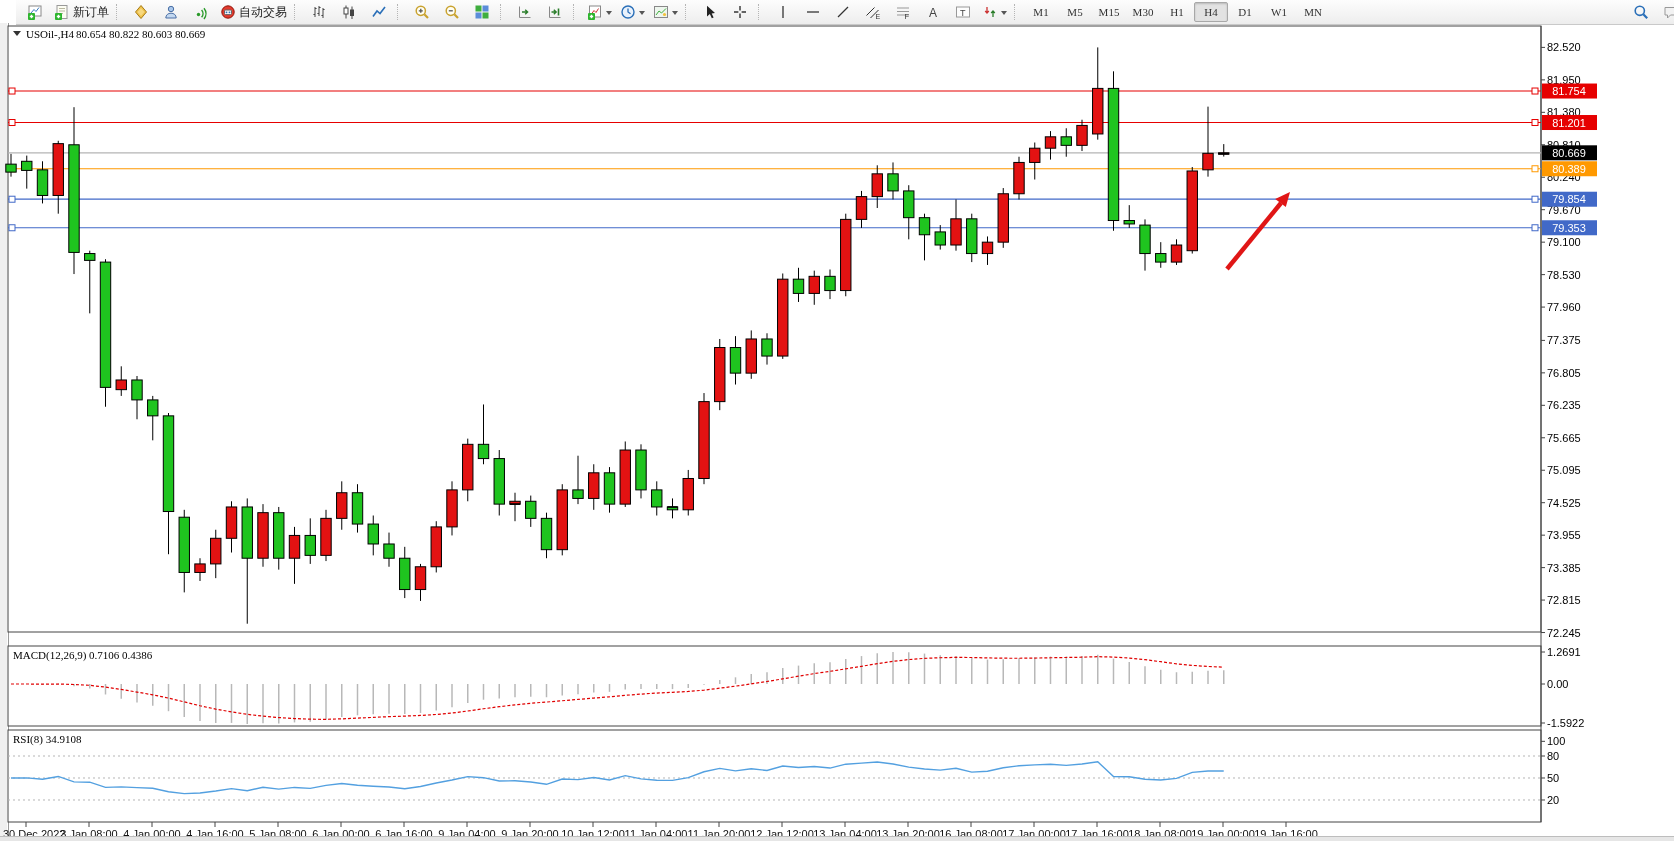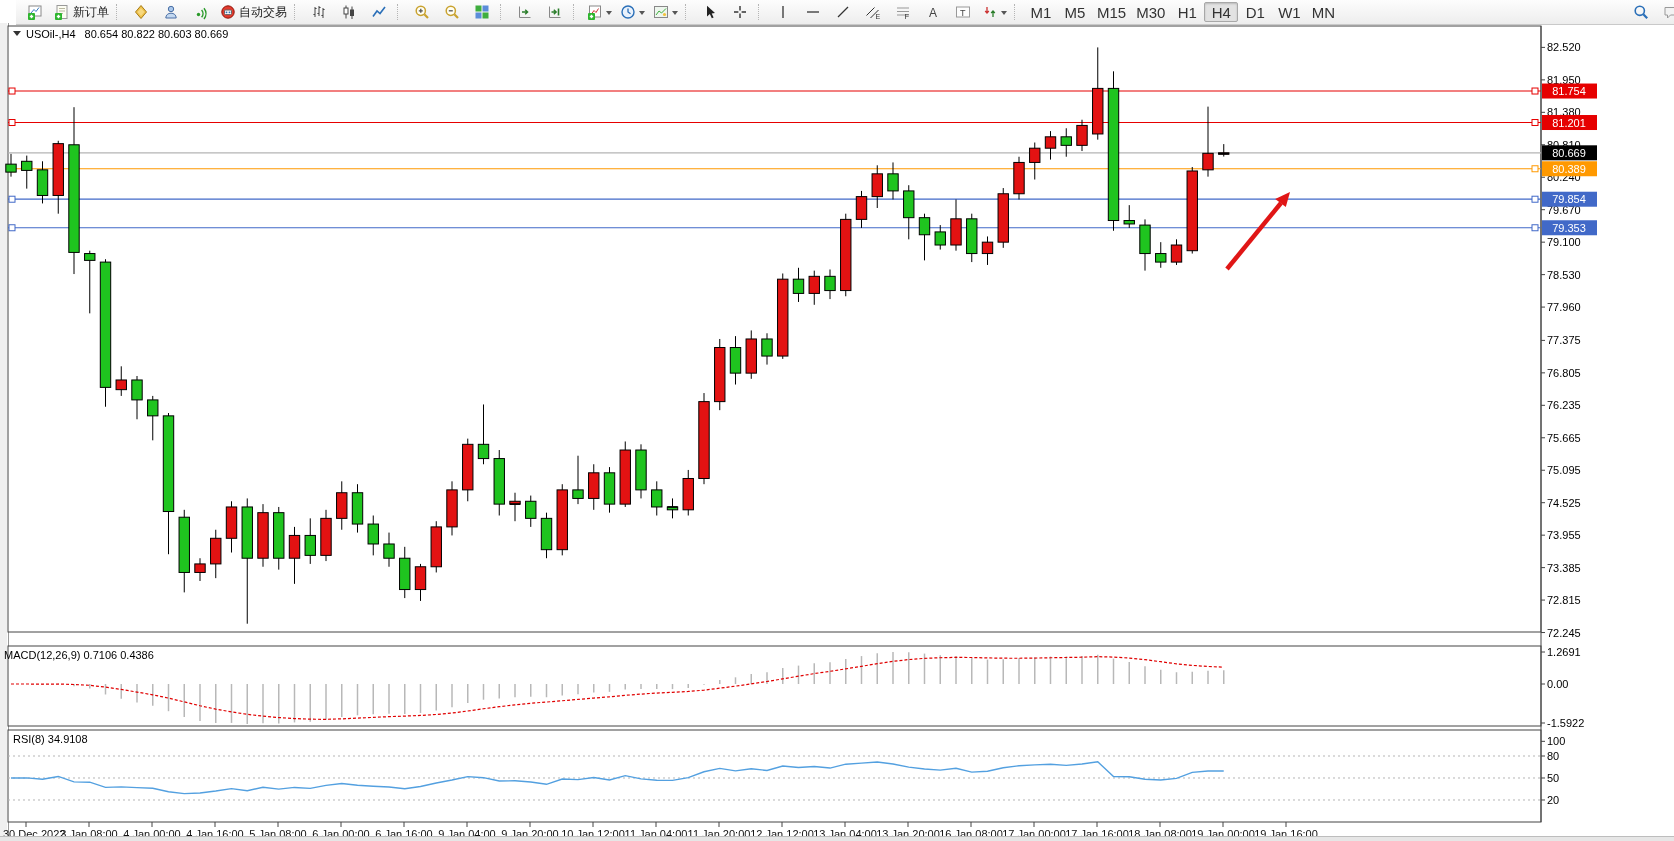--- a/index.html
+++ b/index.html
@@ -7,35 +7,35 @@
        font-family:"Liberation Sans",sans-serif;overflow:hidden;}
   
   #toolbar{position:absolute;left:16px;top:0;width:1674px;height:23px;
     background:linear-gradient(#fdfdfd,#ededed);border-bottom:1px solid #c9c9c9;
     display:flex;align-items:center;padding:12px 4px;box-sizing:border-box;z-index:5;}
   .tbtn{height:20px;min-width:22px;display:flex;align-items:center;justify-content:center;
     gap:3px;padding:0 3px;border:1px solid transparent;border-radius:2px;
     font-size:12px;color:#222;cursor:default;white-space:nowrap;}
   .tbtn svg{display:block;}
   .sep{width:6px;height:16px;border-left:1px dotted #b5b5b5;margin:0 3px;}
-  .tf{font-size:15px;height:18px;min-width:24px;padding:0 4px;display:flex;align-items:center;
-    justify-content:center;color:#333;border:1px solid transparent;border-radius:2px;}
+  .tf{font-size:11px;height:18px;min-width:24px;padding:0 4px;display:flex;align-items:center;
+    justify-content:center;color:#333;border:1px solid transparent;border-radius:2px;font-family:Liberation Serif, serif;}
   .tf.active{background:#e2e2e2;border-color:#a8a8a8;box-shadow:inset 0 1px 2px rgba(0,0,0,.18);}
   .caret{width:0;height:0;border:3px solid transparent;border-top:4px solid #555;margin-top:4px;}
   .spacer{flex:1;}
   .badge{position:absolute;top:-4px;right:-6px;background:#e02020;color:#fff;font-size:9px;
     min-width:12px;height:12px;border-radius:7px;display:flex;align-items:center;justify-content:center;
     border:1px solid #fff;}
   .chatwrap{position:relative;}
   
   #chartwin{position:absolute;left:0;top:23px;width:1674px;height:818px;background:#fff;}
   #leftstrip{position:absolute;left:0;top:0;width:8px;height:818px;background:#f0f0f0;
     border-right:1px solid #9a9a9a;box-shadow:inset -1px 0 0 #ffffff;}
   #chart-svg{position:absolute;left:0;top:0;z-index:1;}
-  .overlay-label{position:absolute;z-index:3;font-size:11px;color:#000;display:flex;align-items:center;}
+  .overlay-label{position:absolute;z-index:3;font-size:11px;color:#000;display:flex;align-items:center;font-family:Liberation Serif, serif;}
   .tri{width:0;height:0;border:4px solid transparent;border-top:5px solid #333;margin:3px 5px 0 0;}
   #bottombar{position:absolute;left:0;top:836px;width:1674px;height:5px;background:#e6e6e6;
     border-top:1px solid #bdbdbd;z-index:4;}
   svg text{font-family:"Liberation Sans",sans-serif;}
 </style>
 </head>
 <body>
 
 <div id="app">
   <div id="toolbar">
@@ -647,24 +647,24 @@
         </g>
         <g>
           <line x1="1227" y1="246" x2="1281" y2="180" stroke="#e01616" stroke-width="4.5"></line>
           <polygon points="1290,169 1285.8,183.9 1275.2,176.1" fill="#e01616"></polygon>
         </g>
       </svg>
 
     <div class="overlay-label" style="left:13px;top:5px">
       <span class="tri"></span>
       <span>USOil-,H4</span>
-      <span style="margin-left:9px">80.654 80.822 80.603 80.669</span>
+      <span style="margin-left:2px">80.654 80.822 80.603 80.669</span>
     </div>
 
-    <div class="overlay-label" style="left:4px;top:626px">
+    <div class="overlay-label" style="left:13px;top:626px">
       <span>MACD(12,26,9)</span>&nbsp;
       <span>0.7106</span>&nbsp;
       <span>0.4386</span>
     </div>
 
     <div class="overlay-label" style="left:13px;top:710px">
       <span>RSI(8)</span>&nbsp;
       <span>34.9108</span>
     </div>
   </div>

